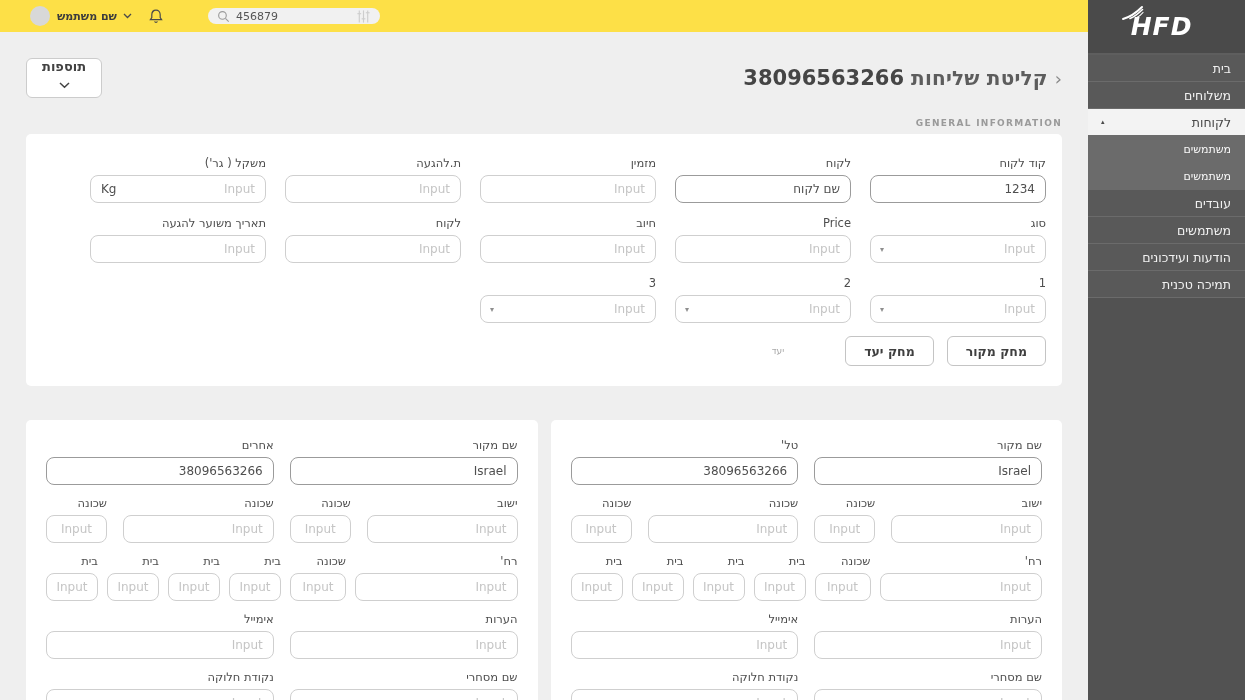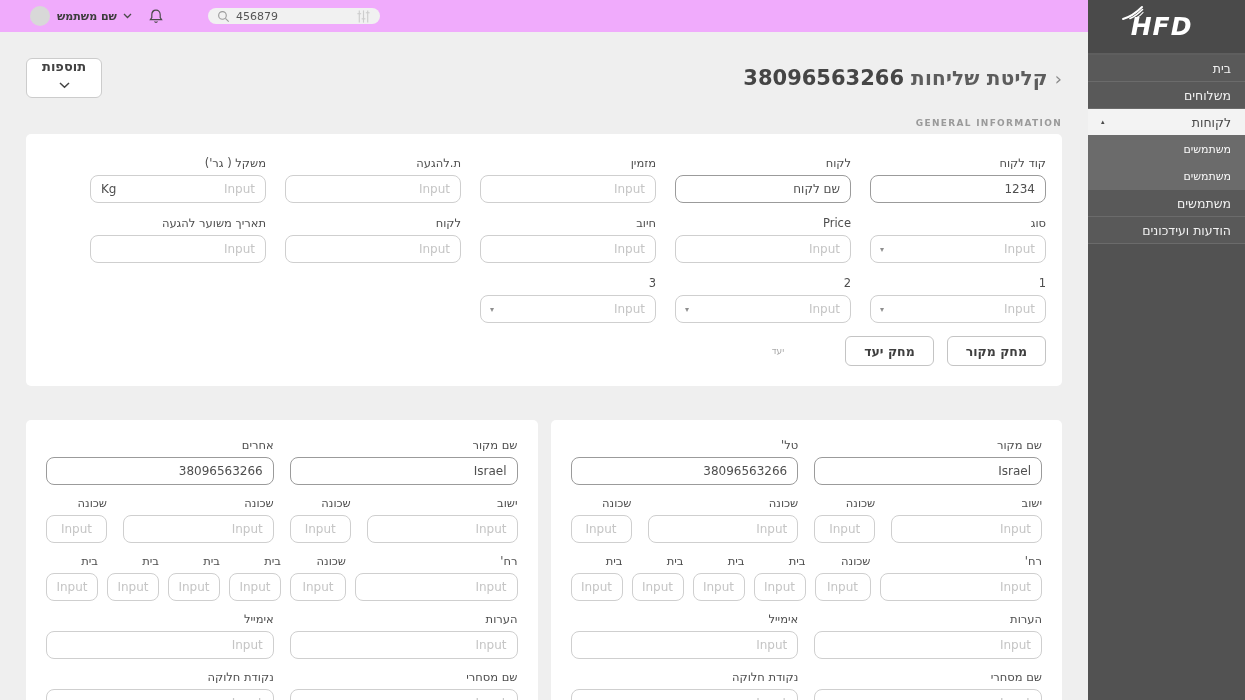--- a/index.html
+++ b/index.html
@@ -7,21 +7,21 @@
   body {
     font-family: "DejaVu Sans", sans-serif;
     background:#efefef;
     position:relative;
     color:#4a4a4a;
   }
 
   
   .topbar {
     position:absolute; top:0; left:0; width:1088px; height:32px;
-    background:#f0abfc; display:flex; align-items:center;
+    background:#fde047; display:flex; align-items:center;
     padding-left:30px; z-index:5;
   }
   .avatar { width:20px; height:20px; border-radius:50%; background:#d8d8d8; flex:0 0 auto; }
   .user-menu { display:flex; align-items:center; gap:6px; margin-left:7px; cursor:pointer; }
   .user-name { font-size:11px; font-weight:bold; color:#3c3c3c; }
   .chev { display:inline-block; }
   .bell { margin-left:16px; cursor:pointer; }
   .searchbox {
     margin-left:44px; width:172px; height:16px; border-radius:12px;
     background:#f1f1f1; display:flex; align-items:center; padding:0 9px; gap:6px;
@@ -157,22 +157,24 @@
   </div>
   <nav>
     <div class="nav-item">בית</div>
     <div class="nav-item">משלוחים</div>
     <div class="nav-item selected">
       <span>לקוחות</span>
       <span class="caret-up">▴</span>
     </div>
     <div class="nav-item sub">משתמשים</div>
     <div class="nav-item sub">משתמשים</div>
+    <div class="nav-item">עובדים</div>
     <div class="nav-item">משתמשים</div>
     <div class="nav-item">הודעות ועידכונים</div>
+    <div class="nav-item">תמיכה טכנית</div>
   </nav>
 </aside>
 
 <main class="main">
 
   <div class="page-head">
     <h1 class="page-title">
       <span class="crumb-chev" dir="ltr">›</span>
       <span class="t">קליטת שליחות</span>
       <span class="num">38096563266</span>

